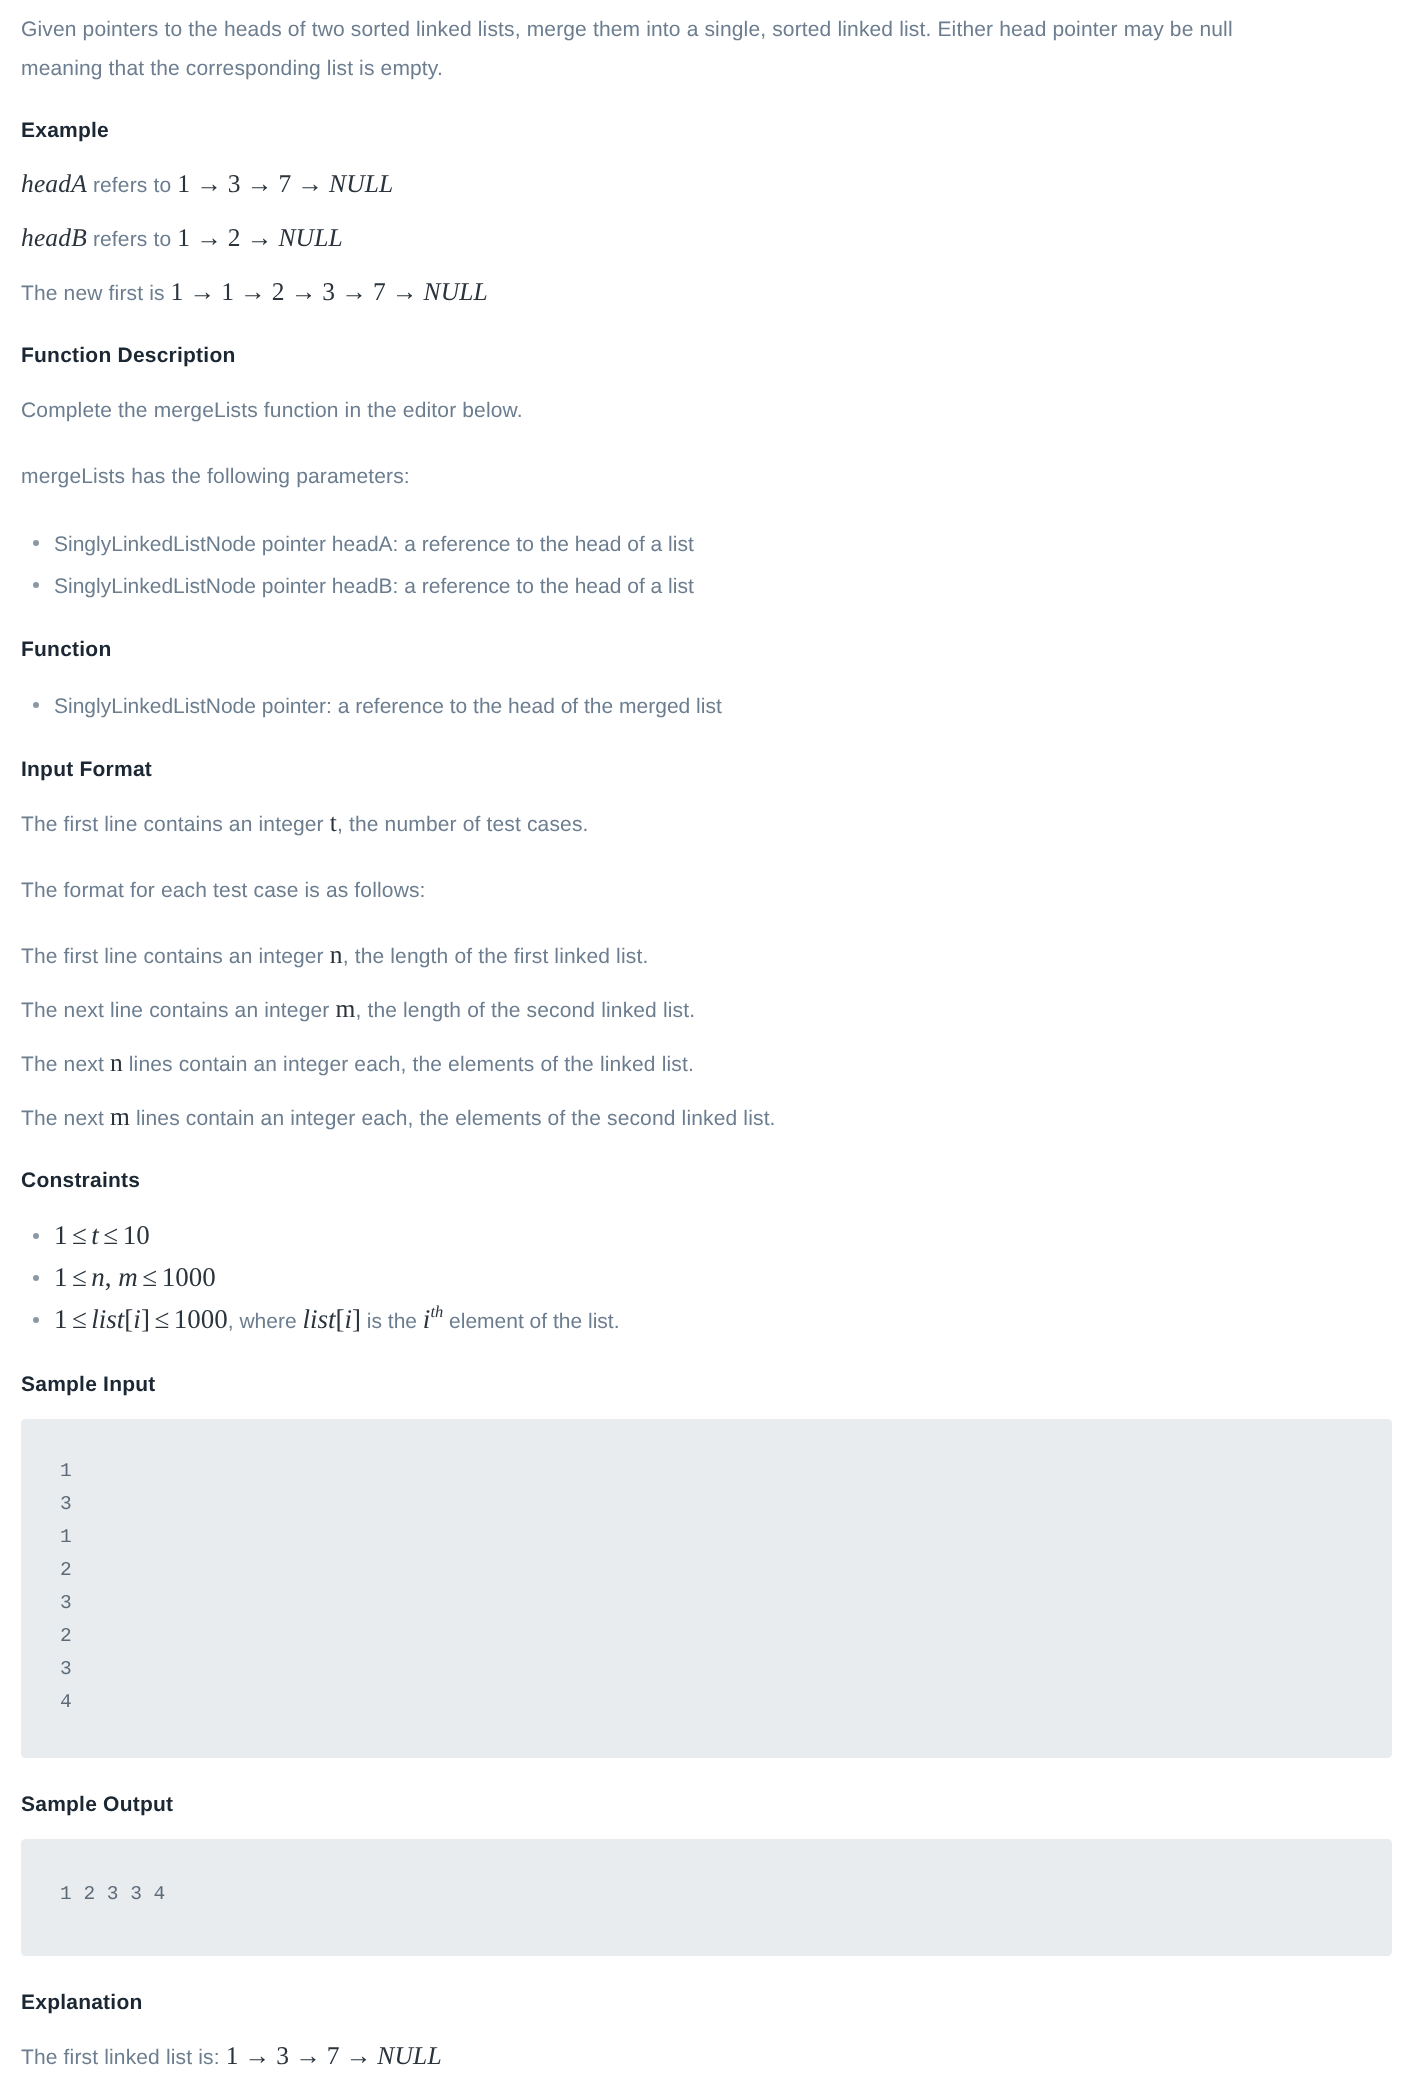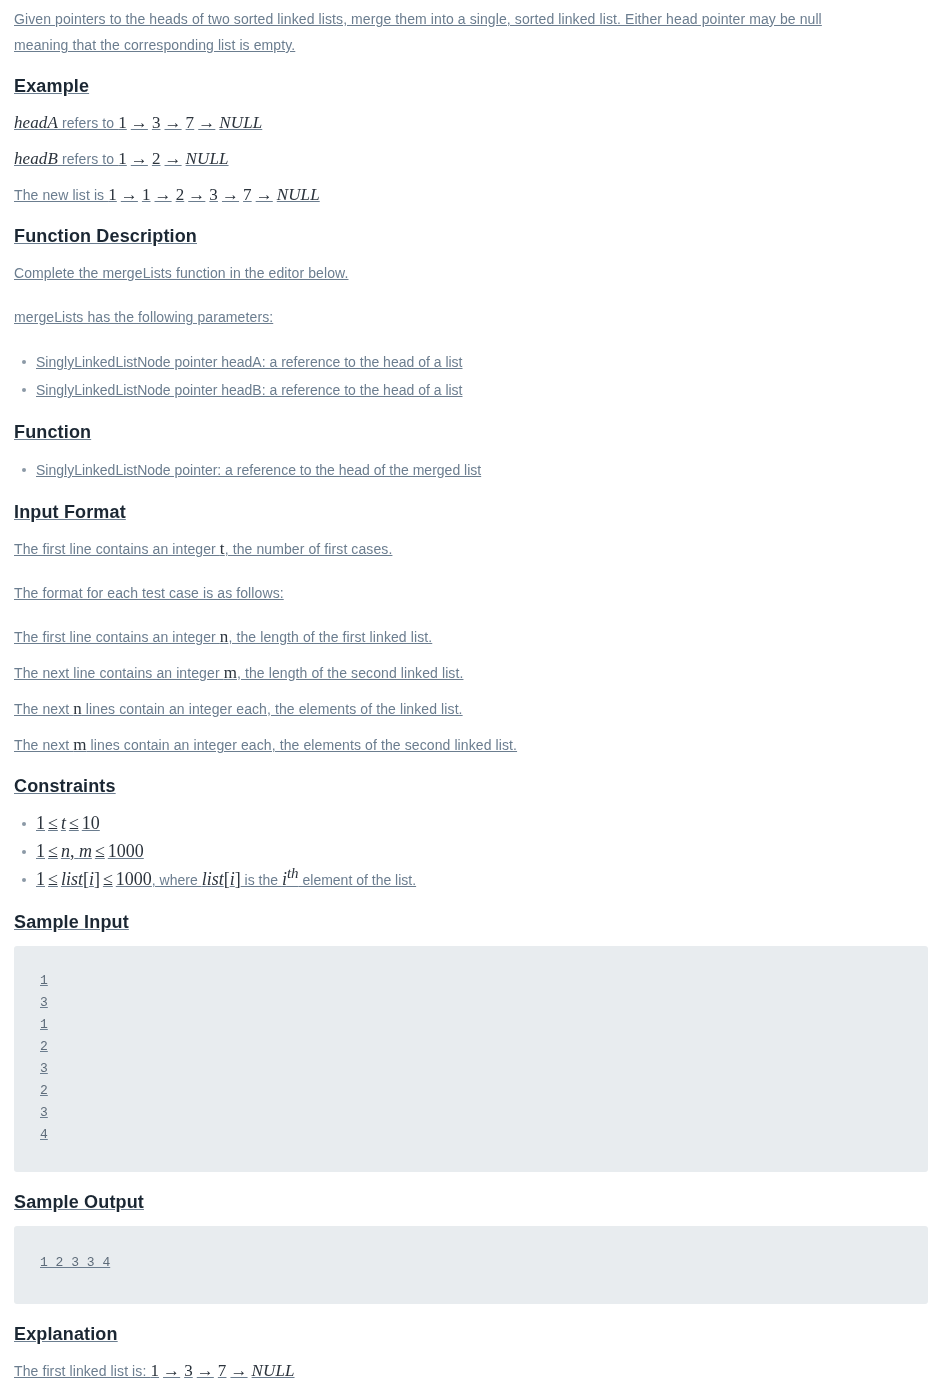--- a/index.html
+++ b/index.html
@@ -13,35 +13,34 @@
     min-height: 1383px;
     font-family: "Liberation Sans", sans-serif;
     font-size: 14px;
     color: #6b7d8f;
     -webkit-font-smoothing: antialiased;
   }
   .problem-statement {
     padding: 0 8px 0 14px;
     box-sizing: border-box;
     width: 873px;
-    text-decoration: underline;
   }
   p.para {
     margin: 0 0 18px 0;
     font-size: 14px;
     line-height: 26px;
     color: #6b7d8f;
     letter-spacing: 0.1px;
   }
   p.para.tight {
     margin: 0 0 10px 0;
   }
   h3.section-head {
     margin: 0 0 14px 0;
-    font-size: 18px;
+    font-size: 14px;
     font-weight: bold;
     color: #1b2733;
     line-height: 20px;
     letter-spacing: 0.15px;
   }
   .first-para {
     margin: 0 0 20px 0;
     padding-top: 6px;
     line-height: 30px;
   }
@@ -83,21 +82,21 @@
   }
   .math .mrel {
     font-style: normal;
     padding: 0 3px;
   }
   .math .arrow {
     font-style: normal;
     padding: 0 4px;
   }
   .math sup {
-    font-size: 15px;
+    font-size: 11px;
     font-style: italic;
     vertical-align: super;
     line-height: 0;
   }
   .math-inline-big {
     font-size: 18px;
   }
   .constraint-item .math {
     font-size: 18px;
     margin-top: 13px;
@@ -139,40 +138,40 @@
 
   <p class="para tight">
     <span class="math"><span class="mi">headA</span></span><span> refers to </span><span class="math"><span class="mn">1</span><span class="arrow">→</span><span class="mn">3</span><span class="arrow">→</span><span class="mn">7</span><span class="arrow">→</span><span class="mi">NULL</span></span>
   </p>
 
   <p class="para tight">
     <span class="math"><span class="mi">headB</span></span><span> refers to </span><span class="math"><span class="mn">1</span><span class="arrow">→</span><span class="mn">2</span><span class="arrow">→</span><span class="mi">NULL</span></span>
   </p>
 
   <p class="para">
-    <span>The new list is </span><span class="math"><span class="mn">1</span><span class="arrow">→</span><span class="mn">1</span><span class="arrow">→</span><span class="mn">2</span><span class="arrow">→</span><span class="mn">3</span><span class="arrow">→</span><span class="mn">7</span><span class="arrow">→</span><span class="mi">NULL</span></span>
+    <span>The new first is </span><span class="math"><span class="mn">1</span><span class="arrow">→</span><span class="mn">1</span><span class="arrow">→</span><span class="mn">2</span><span class="arrow">→</span><span class="mn">3</span><span class="arrow">→</span><span class="mn">7</span><span class="arrow">→</span><span class="mi">NULL</span></span>
   </p>
 
   <h3 class="section-head">Function Description</h3>
   <p class="para">Complete the mergeLists function in the editor below.</p>
   <p class="para">mergeLists has the following parameters:</p>
   <ul class="bullets">
     <li>SinglyLinkedListNode pointer headA: a reference to the head of a list</li>
     <li>SinglyLinkedListNode pointer headB: a reference to the head of a list</li>
   </ul>
 
   <h3 class="section-head">Function</h3>
   <ul class="bullets">
     <li>SinglyLinkedListNode pointer: a reference to the head of the merged list</li>
   </ul>
 
   <h3 class="section-head">Input Format</h3>
 
   <p class="para">
-    <span>The first line contains an integer </span><span class="math mi">t</span><span>, the number of first cases.</span>
+    <span>The first line contains an integer </span><span class="math mi">t</span><span>, the number of test cases.</span>
   </p>
 
   <p class="para">
     <span>The format for each test case is as follows:</span>
   </p>
 
   <p class="para tight">
     <span>The first line contains an integer </span><span class="math mi">n</span><span>, the length of the first linked list.</span>
   </p>
 

